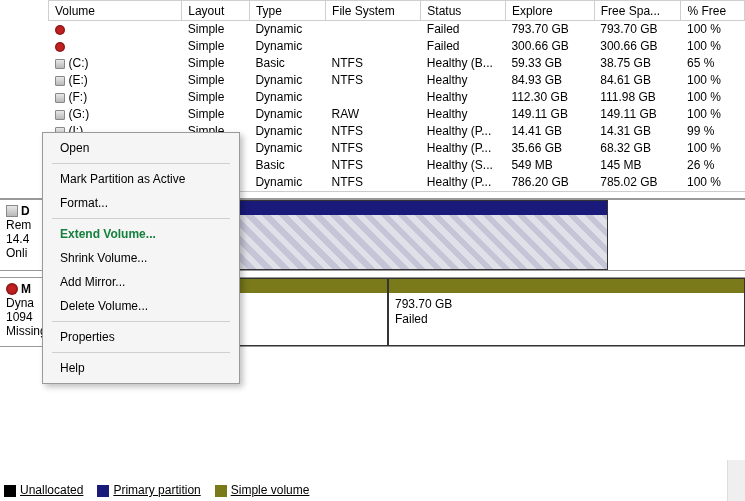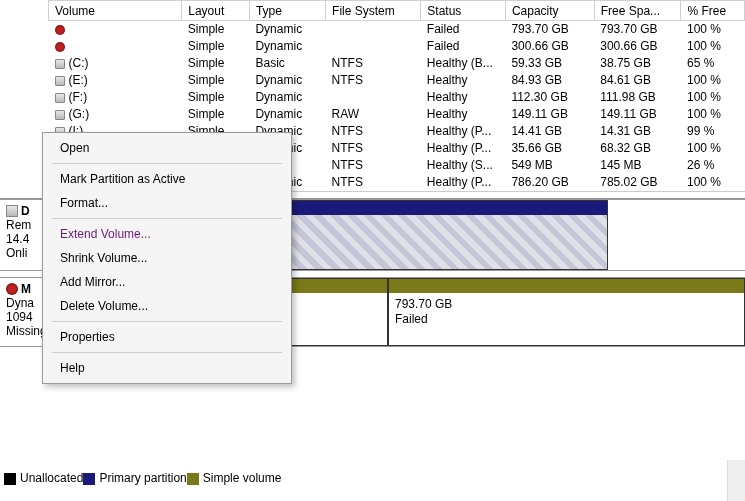--- a/index.html
+++ b/index.html
@@ -30,29 +30,29 @@
 .disk-header .ico.err { background: radial-gradient(circle,#c02020 40%,#801010 70%); border-radius:50%; }
 .disk-header .ico.drv { background: linear-gradient(#e8e8e8,#b8b8b8); border:1px solid #888; }
 .disk-body { flex: 1; display: flex; gap: 0; padding: 0; }
 .part { border: 1px solid #333; margin: 0; flex: 1; position: relative; }
 .part.primary .part-top { background: #1a1a7a; height: 14px; }
 .part.simple .part-top { background: #7a7a1a; height: 14px; }
 .part.primary.hatched .part-fill { background: repeating-linear-gradient(45deg,#c5c5d8 0 6px,#e0e0e8 6px 12px); height: calc(100% - 14px); }
 .part .part-text { position: absolute; top: 18px; left: 6px; }
 .part .part-text div { line-height: 15px; }
 
-.legend { position: absolute; bottom: 16px; left: 4px; display: flex; align-items: center; }
+.legend { position: absolute; bottom: 4px; left: 4px; display: flex; gap: 14px; align-items: center; text-decoration: underline; }
 .legend .sw { width: 12px; height: 12px; display: inline-block; vertical-align: middle; margin-right: 4px; }
 .sw.un { background:#000; }
 .sw.pp { background:#1a1a7a; }
 .sw.sv { background:#7a7a1a; }
 
-.context-menu { position: absolute; top: 132px; left: 42px; width: 250px; background: #f5f5f5; border: 1px solid #9a9a9a; box-shadow: 3px 3px 6px rgba(0,0,0,.25); padding: 3px; z-index: 10; }
+.context-menu { position: absolute; top: 132px; left: 42px; width: 198px; background: #f5f5f5; border: 1px solid #9a9a9a; box-shadow: 3px 3px 6px rgba(0,0,0,.25); padding: 3px; z-index: 10; }
 .context-menu .item { padding: 5px 12px 5px 14px; cursor: default; }
-.context-menu .item.disabled { color: #701a75; }
+.context-menu .item.disabled { color: #15803d; font-weight: bold; }
 .context-menu .sep { height: 1px; background: #cfcfcf; margin: 3px 6px; }
 .highlight-box { position: absolute; border: 3px solid #e11; border-radius: 3px; pointer-events: none; }
 
 .scroll-v { position: absolute; right: 0; top: 262px; width: 18px; height: 190px; background: #efefef; border-left: 1px solid #ddd; }
 </style>
 </head>
 <body>
 
 <div class="table-wrap">
 <table class="volume-table">
@@ -66,21 +66,21 @@
         <col class="col-free">
         <col class="col-pct">
   </colgroup>
   <thead>
     <tr>
       <th>Volume</th>
       <th>Layout</th>
       <th>Type</th>
       <th>File System</th>
       <th>Status</th>
-      <th>Capacity</th>
+      <th>Explore</th>
       <th>Free Spa...</th>
       <th>% Free</th>
     </tr>
   </thead>
   <tbody id="vol-body">
         <tr>
           <td><span class="vol-icon vol-err"></span><span></span></td>
           <td>Simple</td>
           <td>Dynamic</td>
           <td></td>

